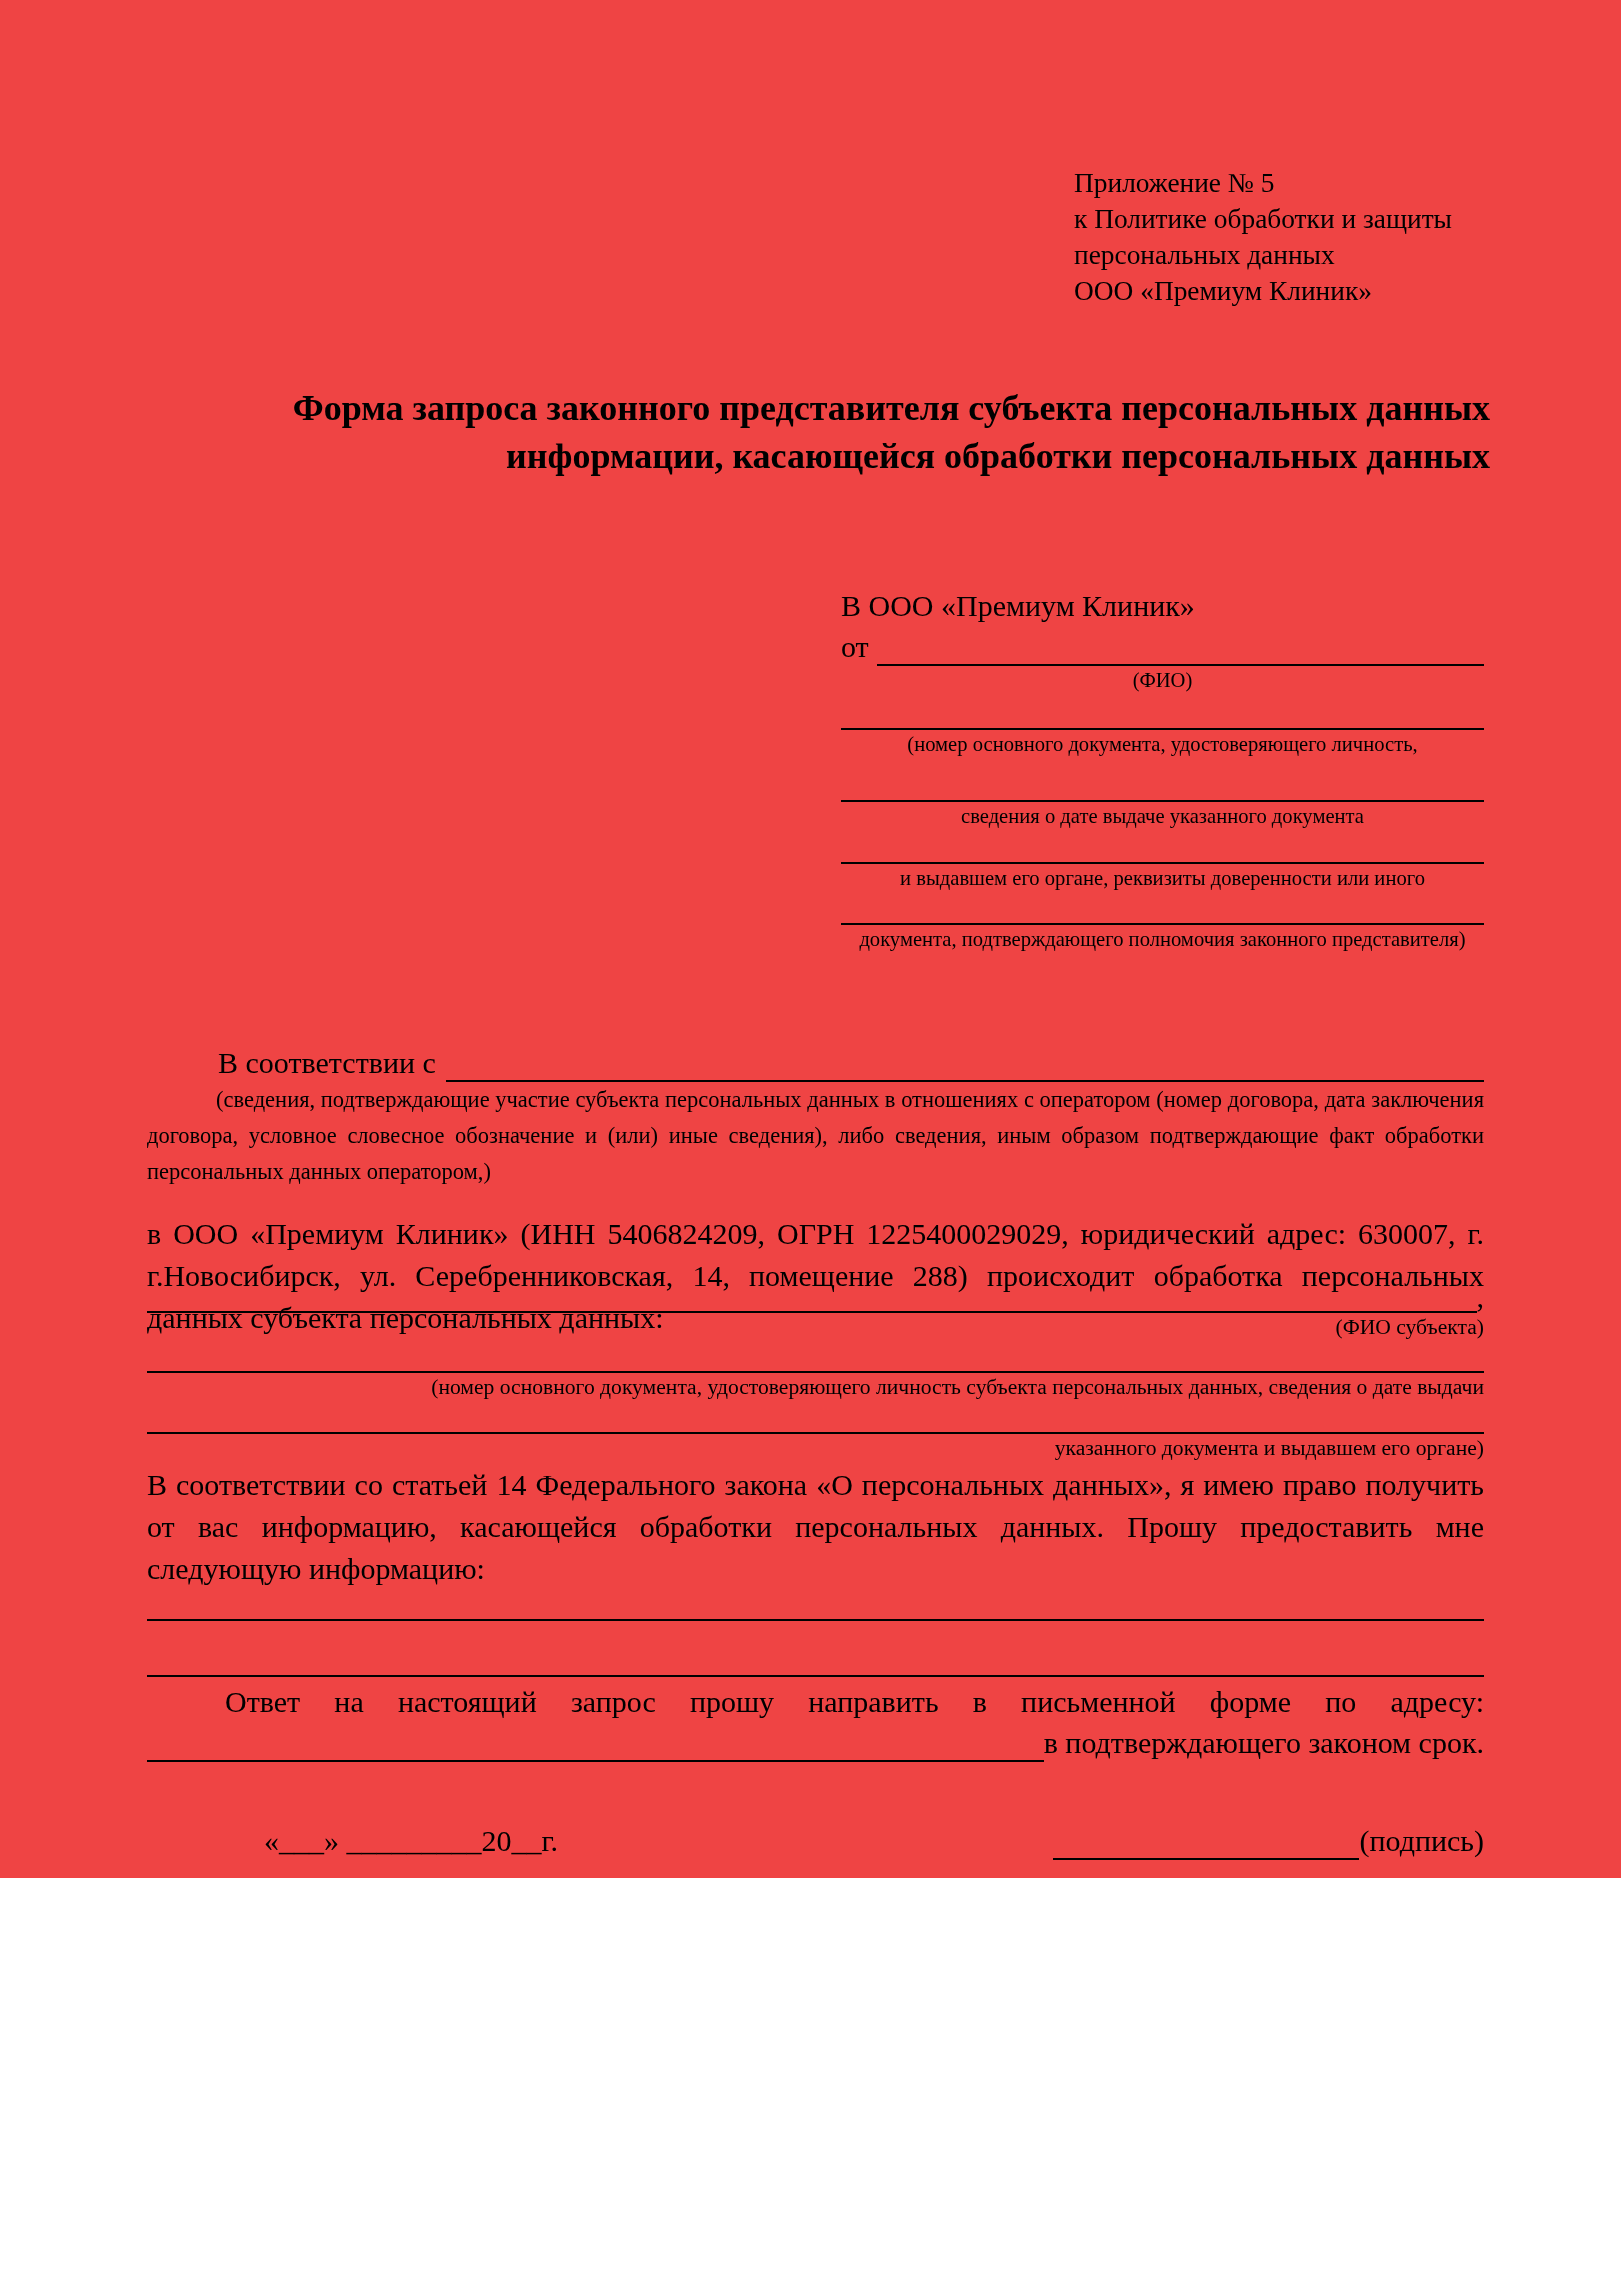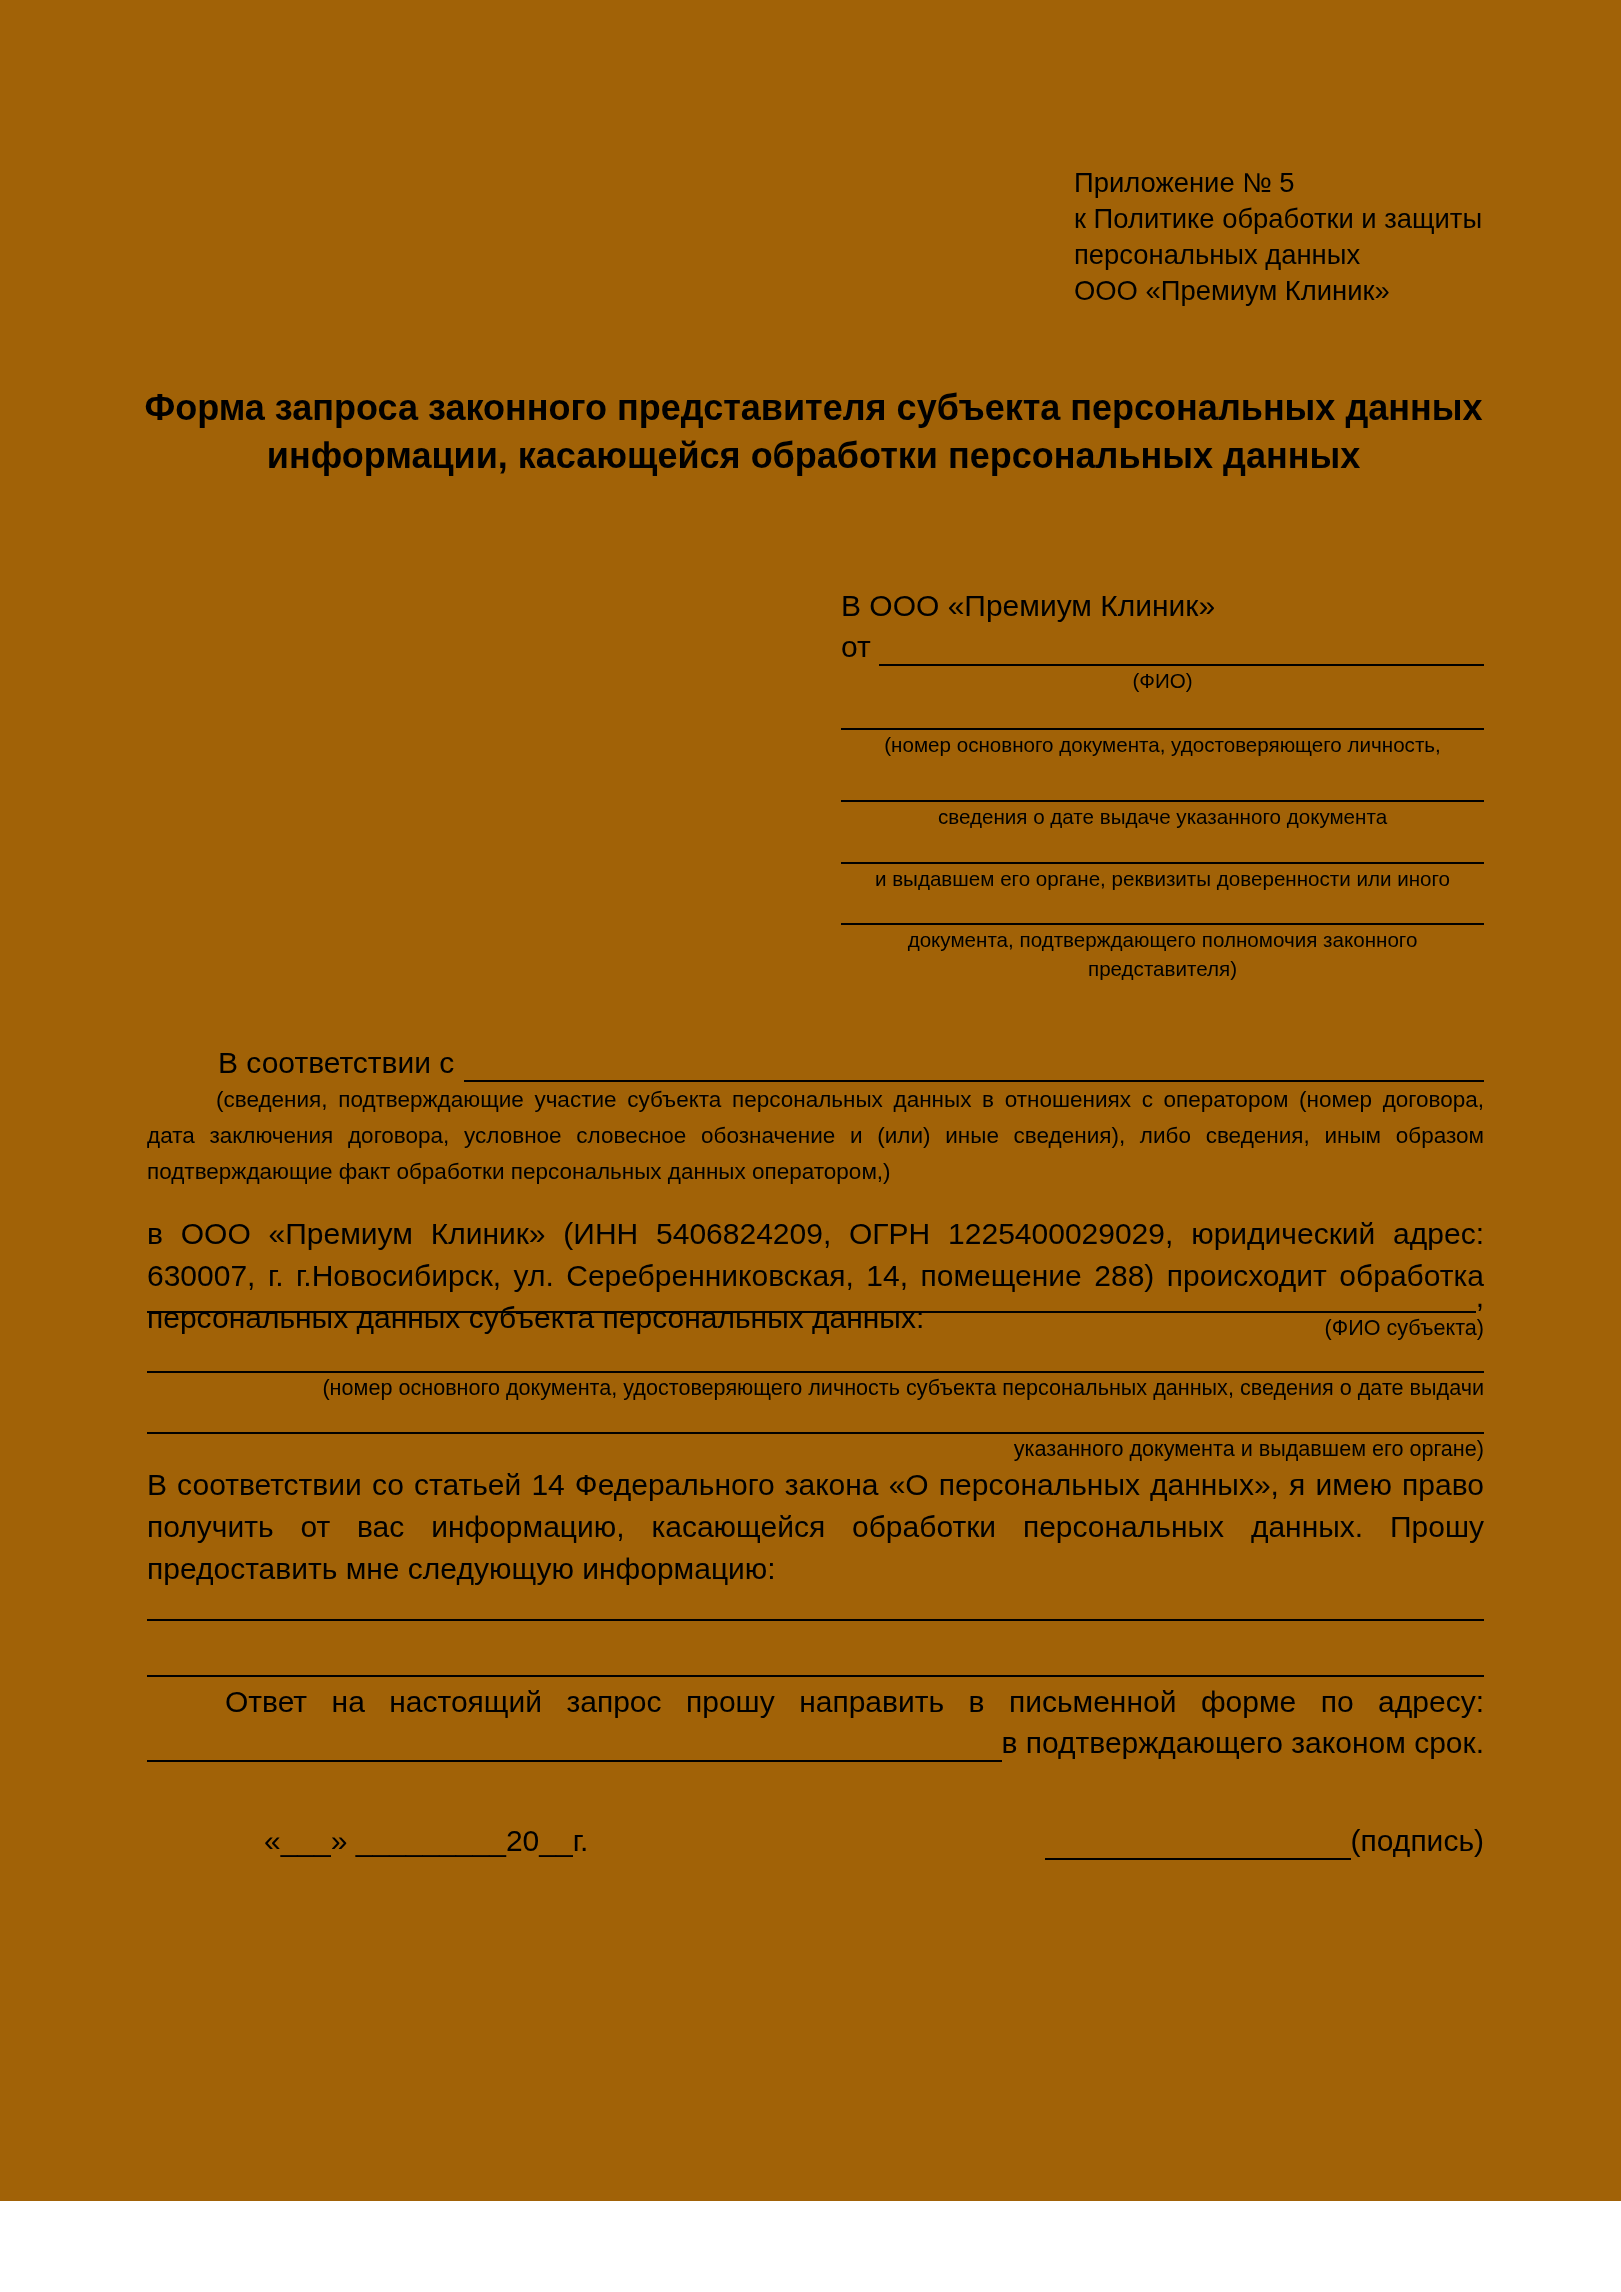--- a/index.html
+++ b/index.html
@@ -1,36 +1,36 @@
 <!DOCTYPE html>
 <html><head>
 <meta charset="utf-8">
 <style>
   html, body { margin:0; padding:0; background:#ffffff; }
   .page {
     position: relative;
     width: 1621px;
-    height: 2201px;
-    background: #a16207;
+    height: 1878px;
+    background: #ef4444;
     color: #000000;
-    font-family: Liberation Sans, sans-serif;
+    font-family: Liberation Serif, serif;
     overflow: hidden;
   }
   .abs { position: absolute; }
 
   
   .uline { border-bottom: 2.9px solid #000; }
 
   
   .appendix { left: 1074px; top: 165px; font-size: 27.4px; line-height: 36px; }
 
   
   .title {
     left: 137px; top: 384px; width: 1353px;
-    font-size: 36px; line-height: 48px; font-weight: bold; text-align: center;
+    font-size: 36px; line-height: 48px; font-weight: bold; text-align: right;
   }
 
   
   .addressee { left: 841px; top: 586px; width: 643px; font-size: 30px; }
   .addressee .to { line-height: 39px; }
   .from-row { display: flex; height: 41px; }
   .from-row .from-label { align-self: flex-end; line-height: 39px; }
   .from-row .uline { flex: 1 1 auto; margin-left: 7.8px; }
   .cap  { font-size: 20.6px; line-height: 29px; text-align: center; }
   .cap22{ font-size: 21.6px; line-height: 29px; text-align: right; }

